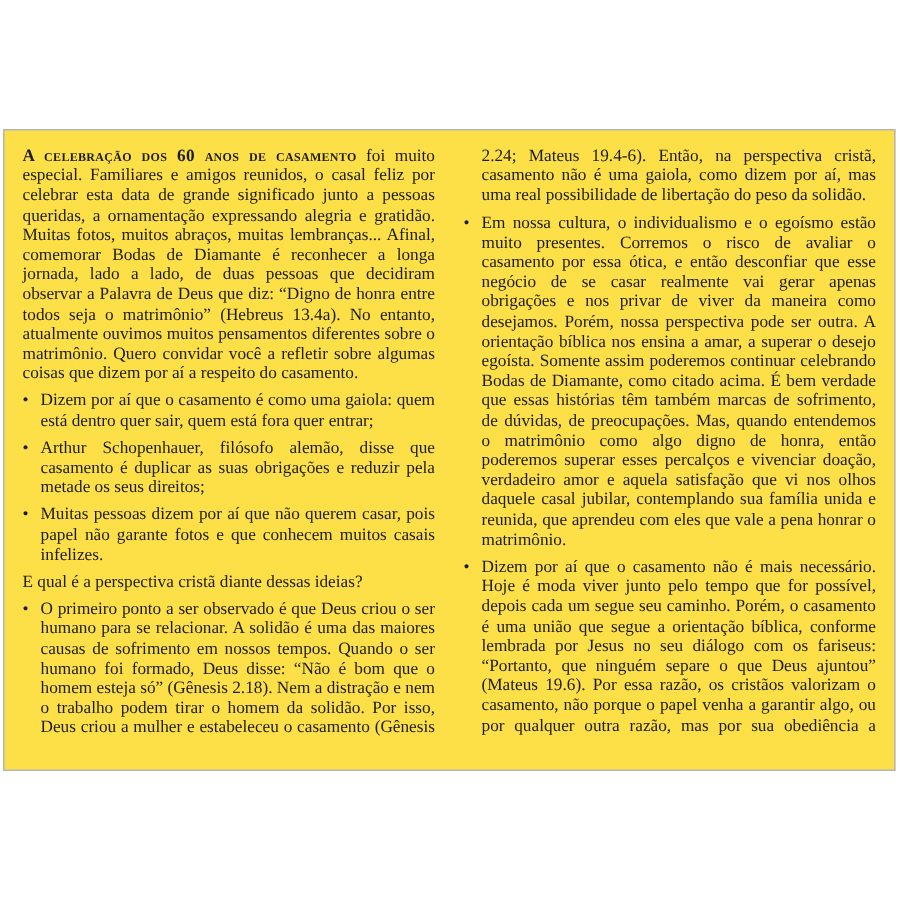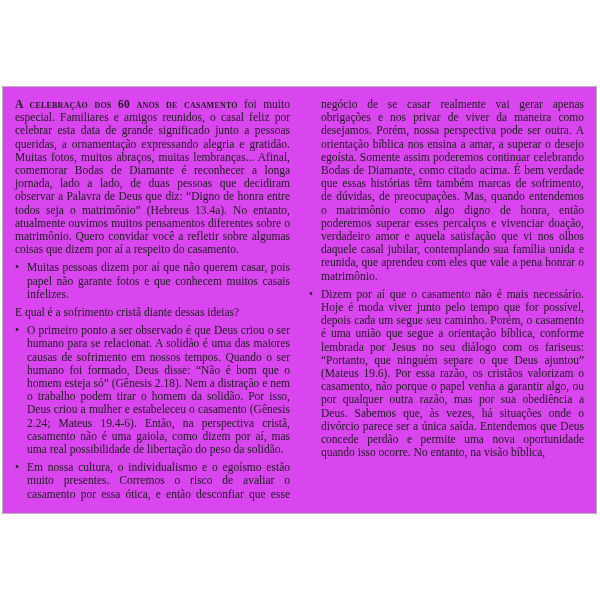--- a/index.html
+++ b/index.html
@@ -15,21 +15,21 @@
     overflow: hidden;
   }
   .page-frame {
     position: absolute;
     left: 2px;
     top: 86px;
     width: 595px;
     height: 428px;
     box-sizing: border-box;
     border: 1px solid #b5b5b5;
-    background: #d946ef;
+    background: #fde047;
     padding: 11px 12px 10px 12px;
     overflow: hidden;
   }
   .article-columns {
     height: 100%;
     column-count: 2;
     column-gap: 19px;
     column-fill: auto;
     text-align: justify;
     font-size: 11.5px;
@@ -60,19 +60,21 @@
   }
   .seg-italic {
   }
 </style>
 </head>
 <body>
 
 <div class="page-frame">
   <div class="article-columns">
       <div class="block paragraph"><span class="seg-lead">A celebração dos 60 anos de casamento</span><span class="seg-normal"> foi muito especial. Familiares e amigos reunidos, o casal feliz por celebrar esta data de grande significado junto a pessoas queridas, a ornamentação expressando alegria e gratidão. Muitas fotos, muitos abraços, muitas lembranças... Afinal, comemorar Bodas de Diamante é reconhecer a longa jornada, lado a lado, de duas pessoas que decidiram observar a Palavra de Deus que diz: “Digno de honra entre todos seja o matrimônio” (Hebreus 13.4a). No entanto, atualmente ouvimos muitos pensamentos diferentes sobre o matrimônio. Quero convidar você a refletir sobre algumas coisas que dizem por aí a respeito do casamento.</span></div>
+      <div class="block bullet"><span class="bullet-marker">•</span><span class="seg-normal">Dizem por aí que o casamento é como uma gaiola: quem está dentro quer sair, quem está fora quer entrar;</span></div>
+      <div class="block bullet"><span class="bullet-marker">•</span><span class="seg-normal">Arthur Schopenhauer, filósofo alemão, disse que casamento é duplicar as suas obrigações e reduzir pela metade os seus direitos;</span></div>
       <div class="block bullet"><span class="bullet-marker">•</span><span class="seg-normal">Muitas pessoas dizem por aí que não querem casar, pois papel não garante fotos e que conhecem muitos casais infelizes.</span></div>
-      <div class="block paragraph"><span class="seg-normal">E qual é a sofrimento cristã diante dessas ideias?</span></div>
+      <div class="block paragraph"><span class="seg-normal">E qual é a perspectiva cristã diante dessas ideias?</span></div>
       <div class="block bullet"><span class="bullet-marker">•</span><span class="seg-normal">O primeiro ponto a ser observado é que Deus criou o ser humano para se relacionar. A solidão é uma das maiores causas de sofrimento em nossos tempos. Quando o ser humano foi formado, Deus disse: “Não é bom que o homem esteja só” (Gênesis 2.18). Nem a distração e nem o trabalho podem tirar o homem da solidão. Por isso, Deus criou a mulher e estabeleceu o casamento (Gênesis 2.24; Mateus 19.4-6). Então, na perspectiva cristã, casamento não é uma gaiola, como dizem por aí, mas uma real possibilidade de libertação do peso da solidão.</span></div>
       <div class="block bullet"><span class="bullet-marker">•</span><span class="seg-normal">Em nossa cultura, o individualismo e o egoísmo estão muito presentes. Corremos o risco de avaliar o casamento por essa ótica, e então desconfiar que esse negócio de se casar realmente vai gerar apenas obrigações e nos privar de viver da maneira como desejamos. Porém, nossa perspectiva pode ser outra. A orientação bíblica nos ensina a amar, a superar o desejo egoísta. Somente assim poderemos continuar celebrando Bodas de Diamante, como citado acima. É bem verdade que essas histórias têm também marcas de sofrimento, de dúvidas, de preocupações. Mas, quando entendemos o matrimônio como algo </span><span class="seg-italic">digno de honra</span><span class="seg-normal">, então poderemos superar esses percalços e vivenciar doação, verdadeiro amor e aquela satisfação que vi nos olhos daquele casal jubilar, contemplando sua família unida e reunida, que aprendeu com eles que vale a pena honrar o matrimônio.</span></div>
       <div class="block bullet"><span class="bullet-marker">•</span><span class="seg-normal">Dizem por aí que o casamento não é mais necessário. Hoje é moda viver junto pelo tempo que for possível, depois cada um segue seu caminho. Porém, o casamento é uma união que segue a orientação bíblica, conforme lembrada por Jesus no seu diálogo com os fariseus: “Portanto, que ninguém separe o que Deus ajuntou” (Mateus 19.6). Por essa razão, os cristãos valorizam o casamento, não porque o papel venha a garantir algo, ou por qualquer outra razão, mas por sua obediência a Deus. Sabemos que, às vezes, há situações onde o divórcio parece ser a única saída. Entendemos que Deus concede perdão e permite uma nova oportunidade quando isso ocorre. No entanto, na visão bíblica,</span></div>
     </div>
 </div>
 
 </body></html>

